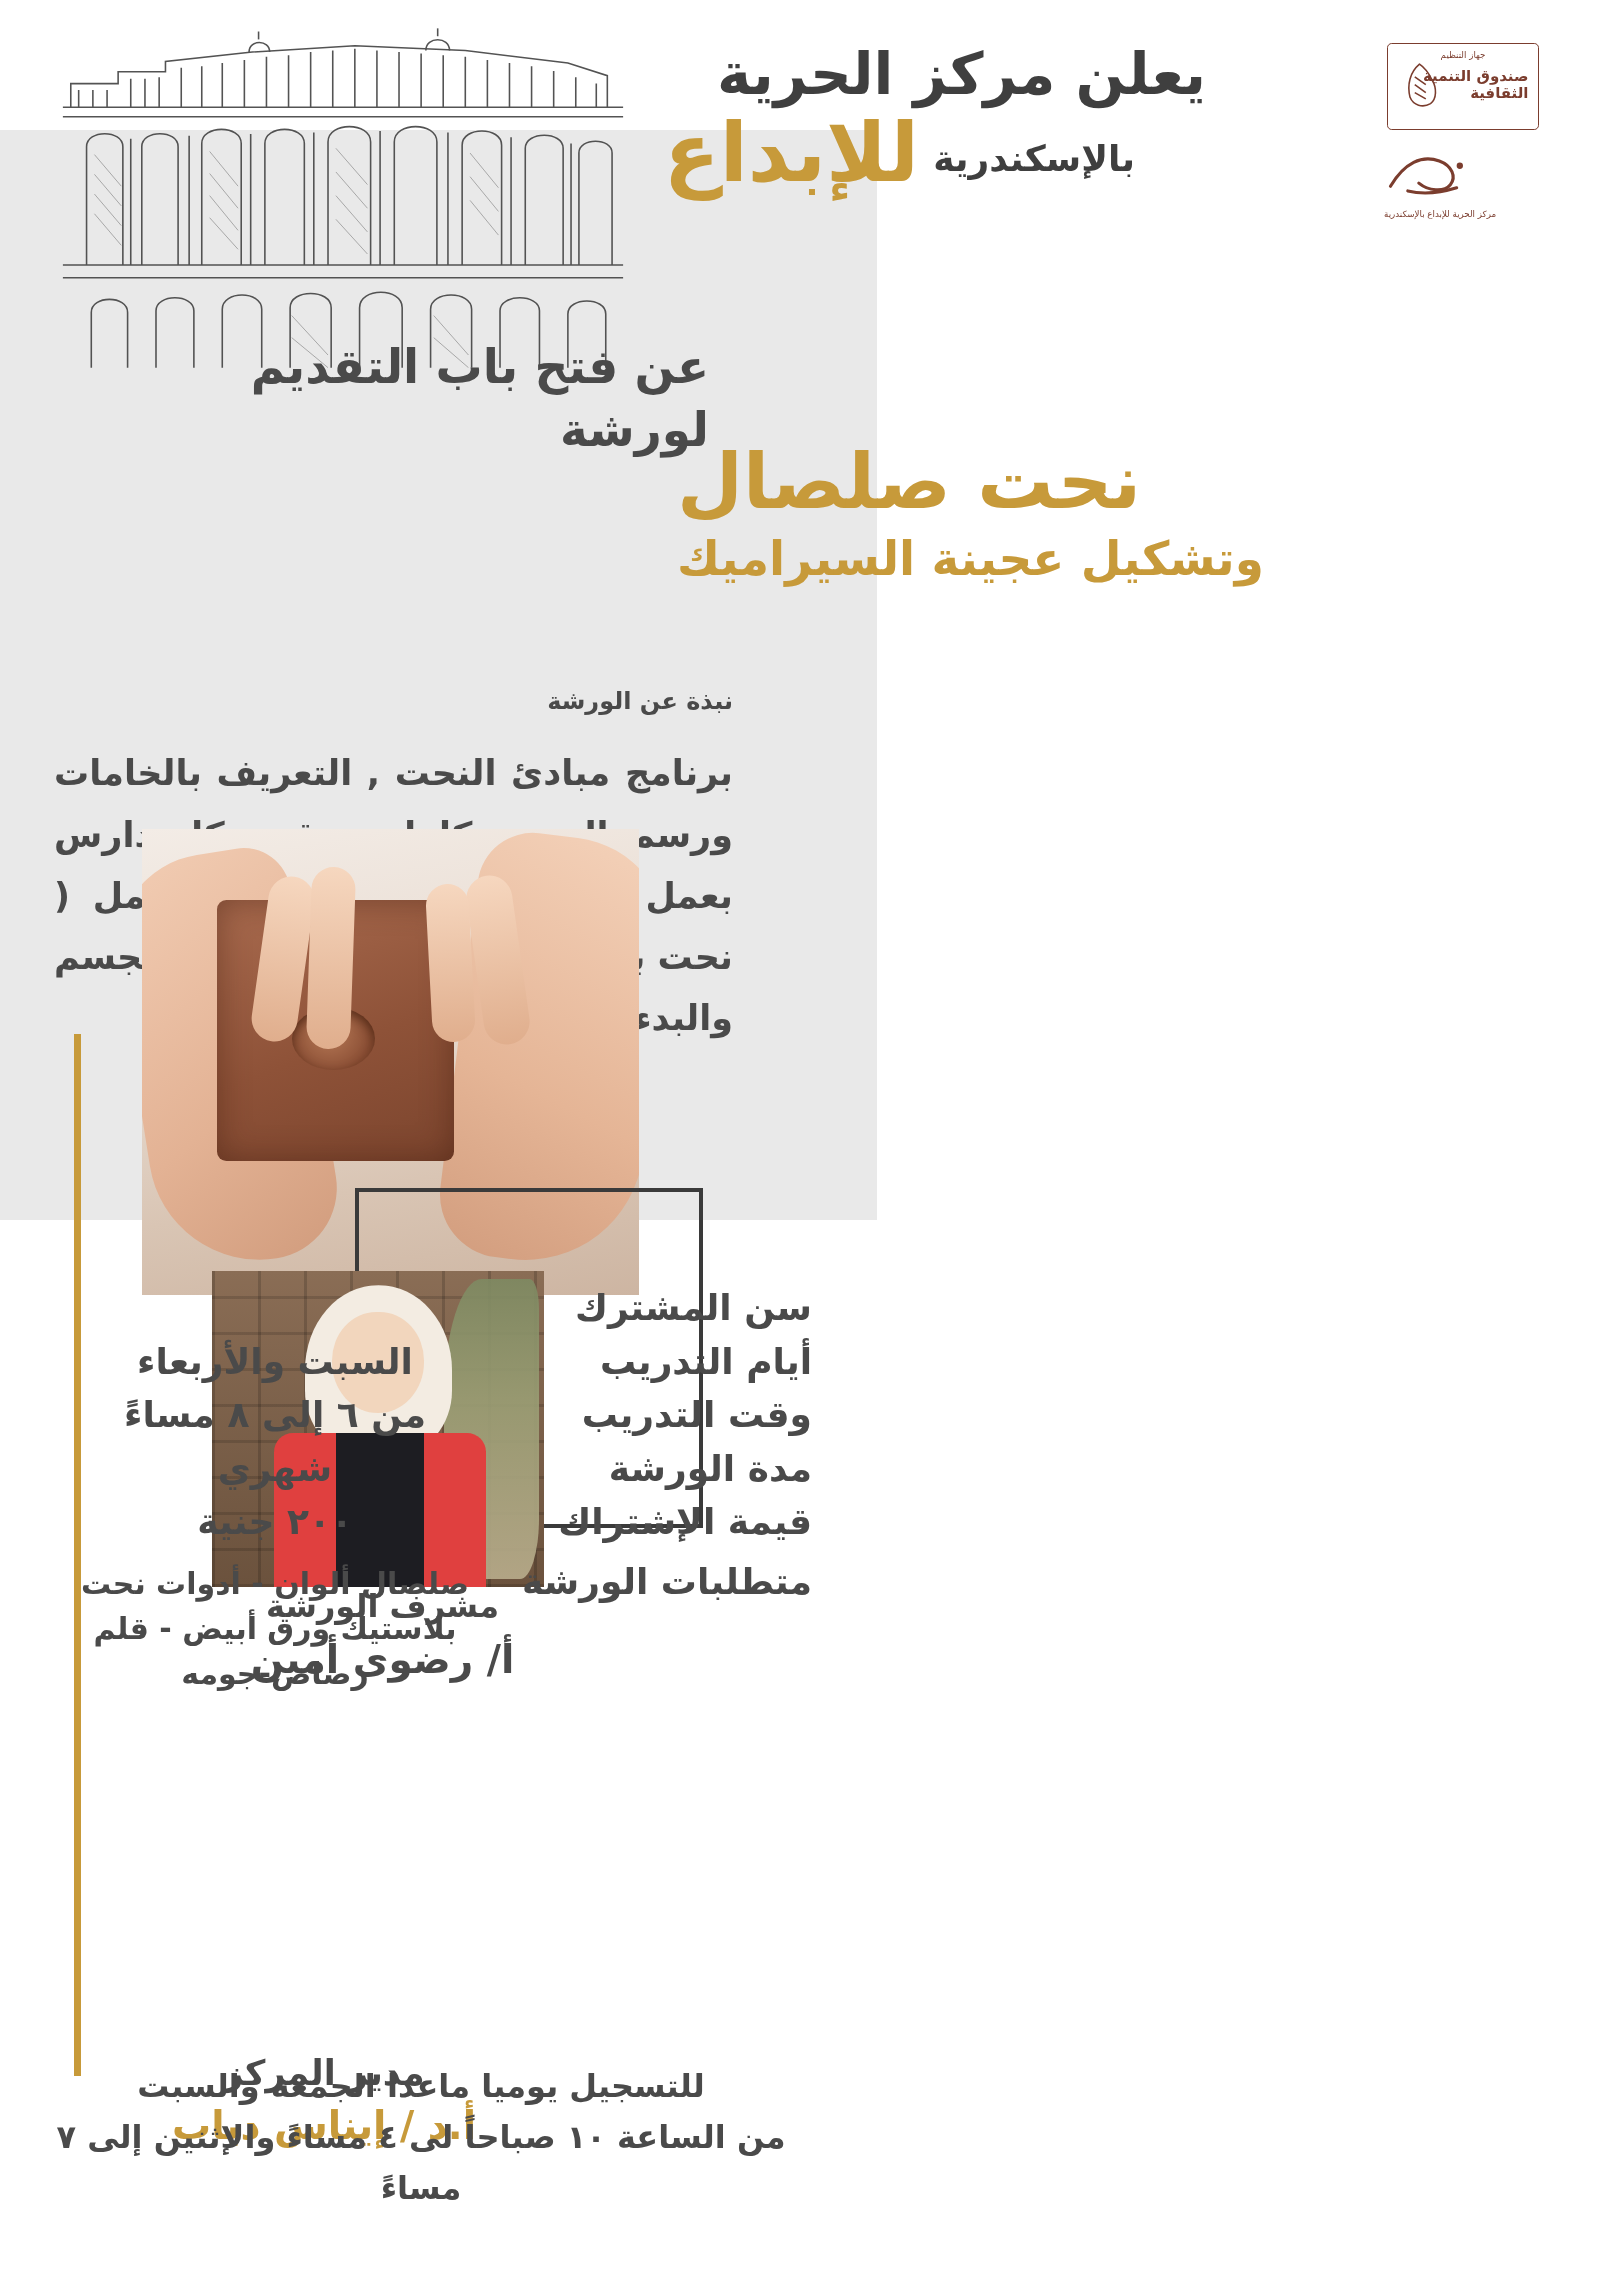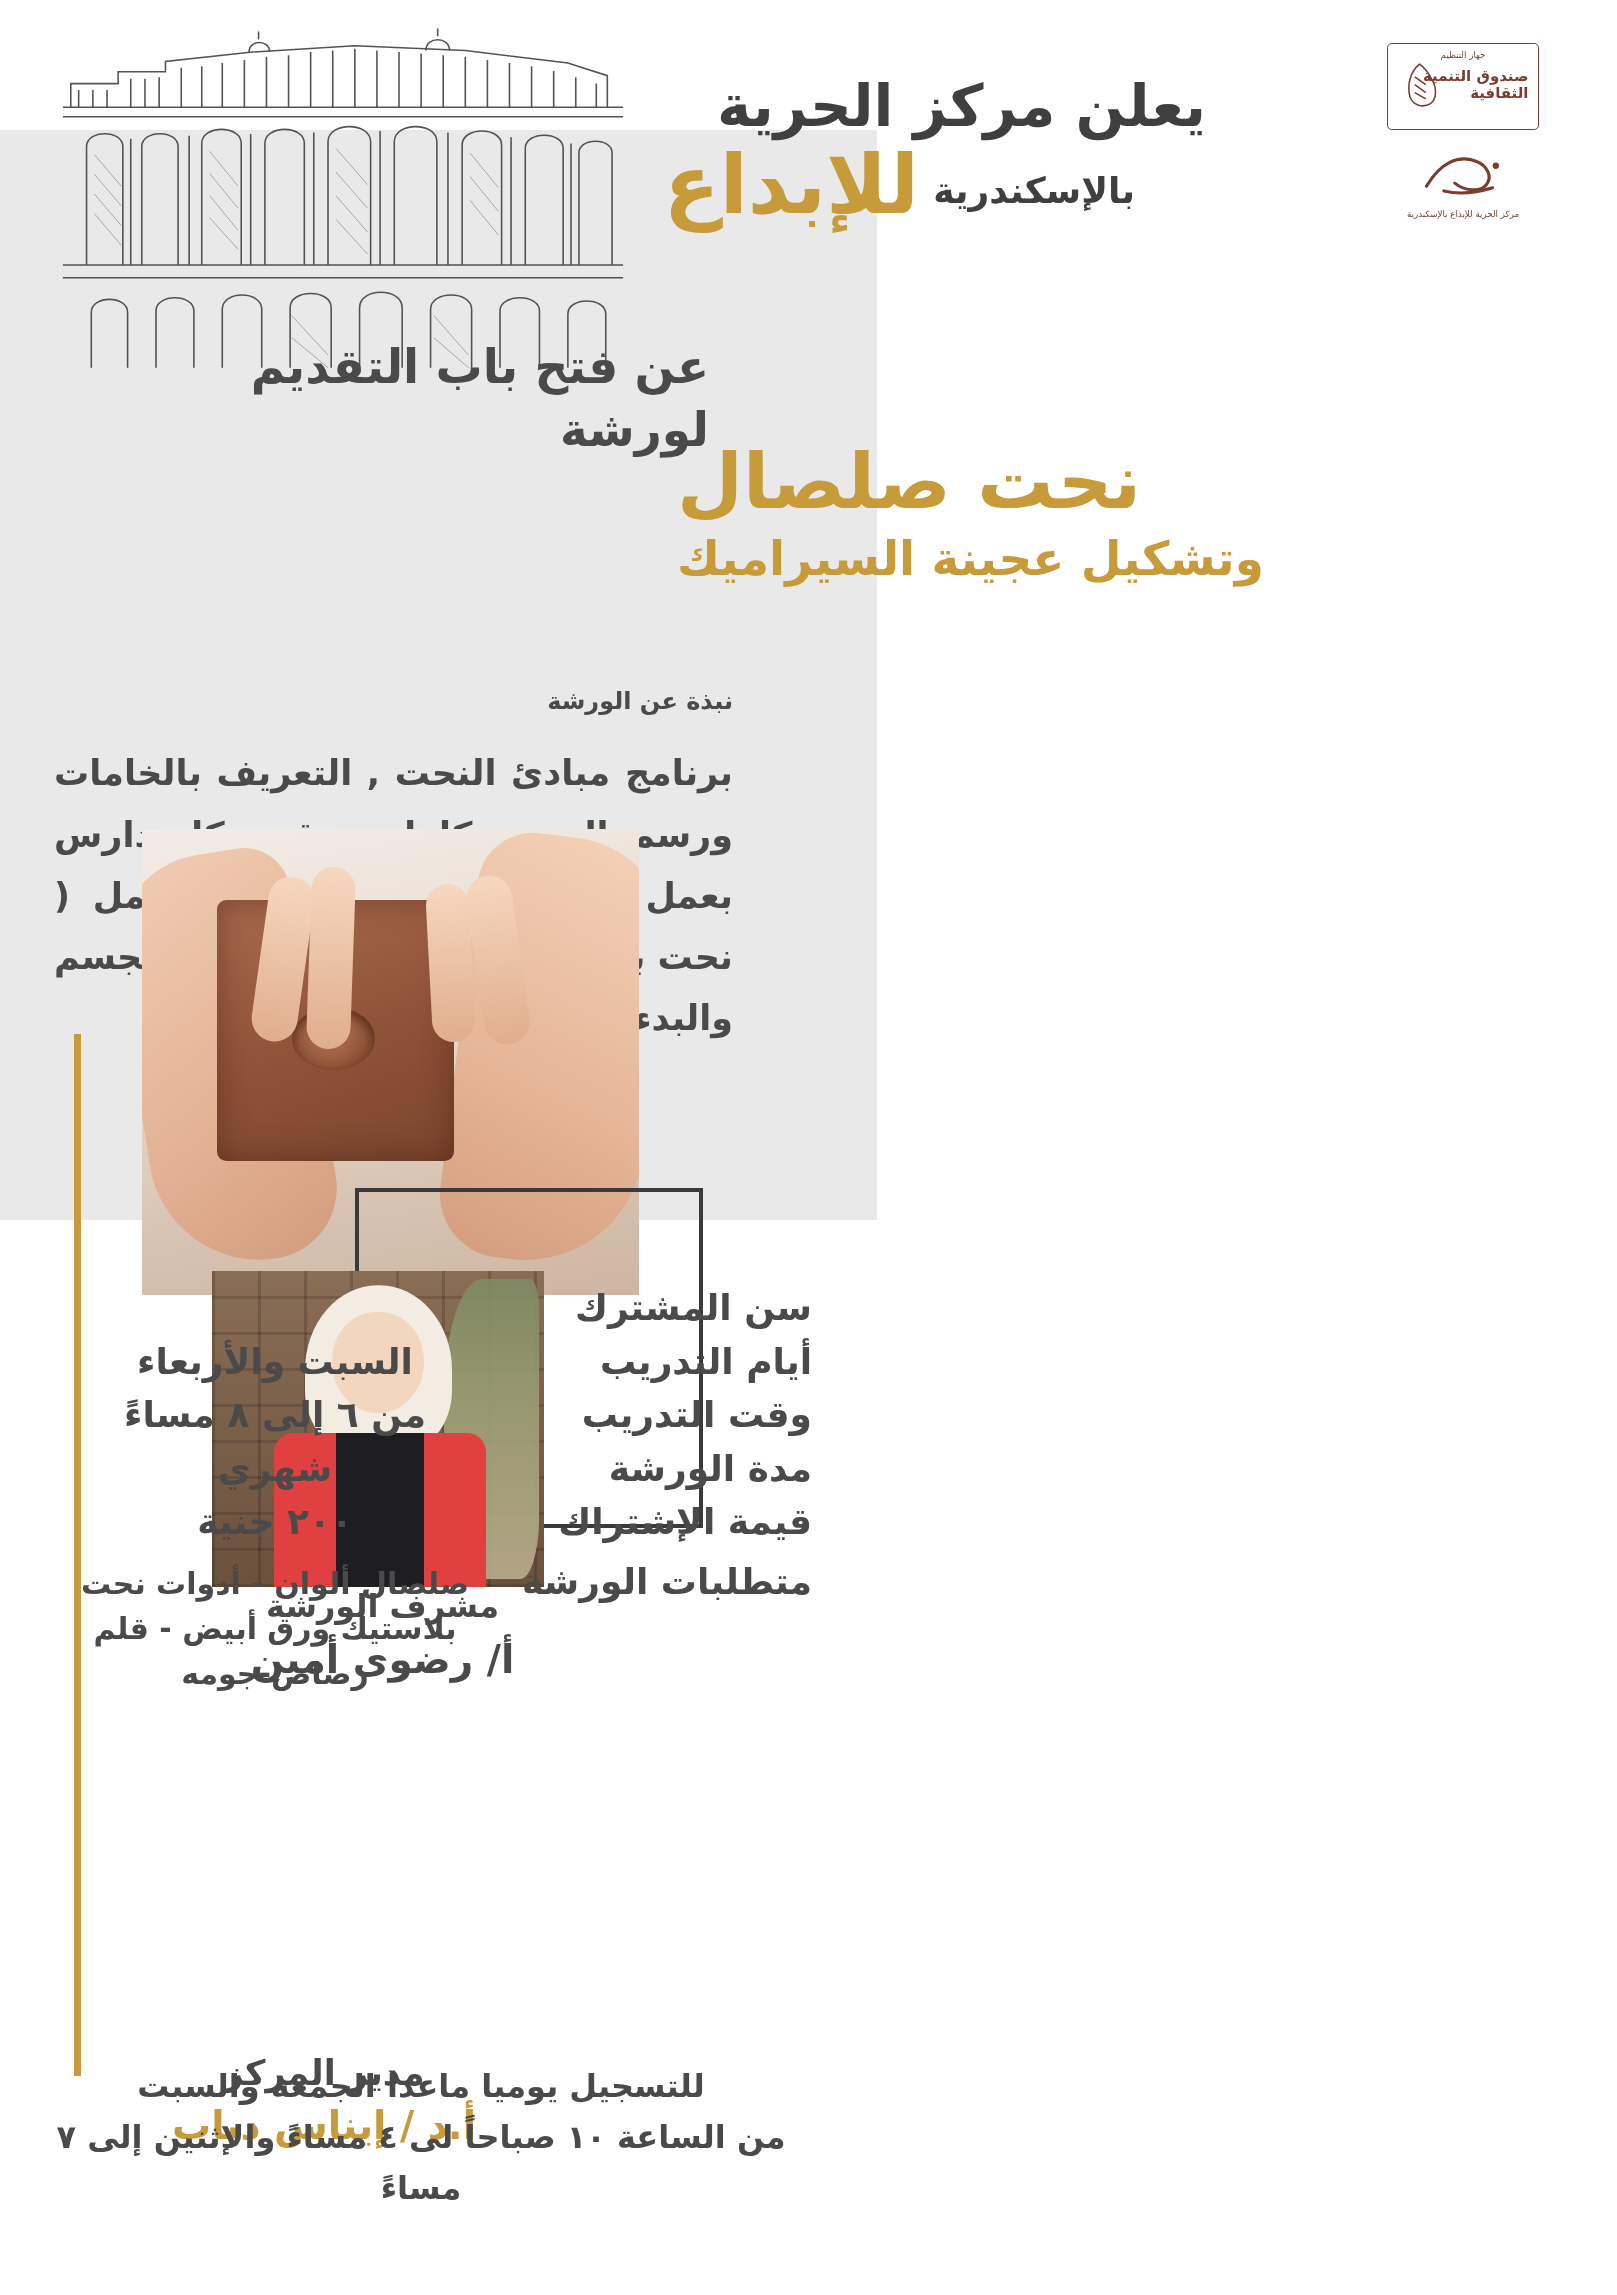--- a/index.html
+++ b/index.html
@@ -71,21 +71,21 @@
   .logo-fund .lf-glyph {
     position: absolute;
     left: 11px;
     top: 17.4px;
     width: 41px;
     height: 49px;
   }
   .logo-center {
     display: inline-block;
     width: 158px;
-    text-align: center;
+    text-align: left;
   }
   .logo-center .lc-glyph {
     width: 87px;
     height: 52px;
     margin: 0 auto;
   }
   .logo-center .lc-text {
     font-size: 8.7px;
     color: #7b3d2e;
     margin-top: 3.2px;
@@ -111,21 +111,20 @@
     text-align: left;
     direction: rtl;
   }
   .h-line1 {
     font-size: 58px;
     color: #3f3f3f;
     font-weight: bold;
     line-height: 1.1;
     text-align: right;
     padding-right: 95px;
-    margin-top: 32px;
   }
   .h-line2 {
     font-size: 82px;
     color: #c79a3a;
     font-weight: bold;
     line-height: 1.05;
     text-align: right;
     padding-right: 166px;
     margin-top: 3.2px;
   }

